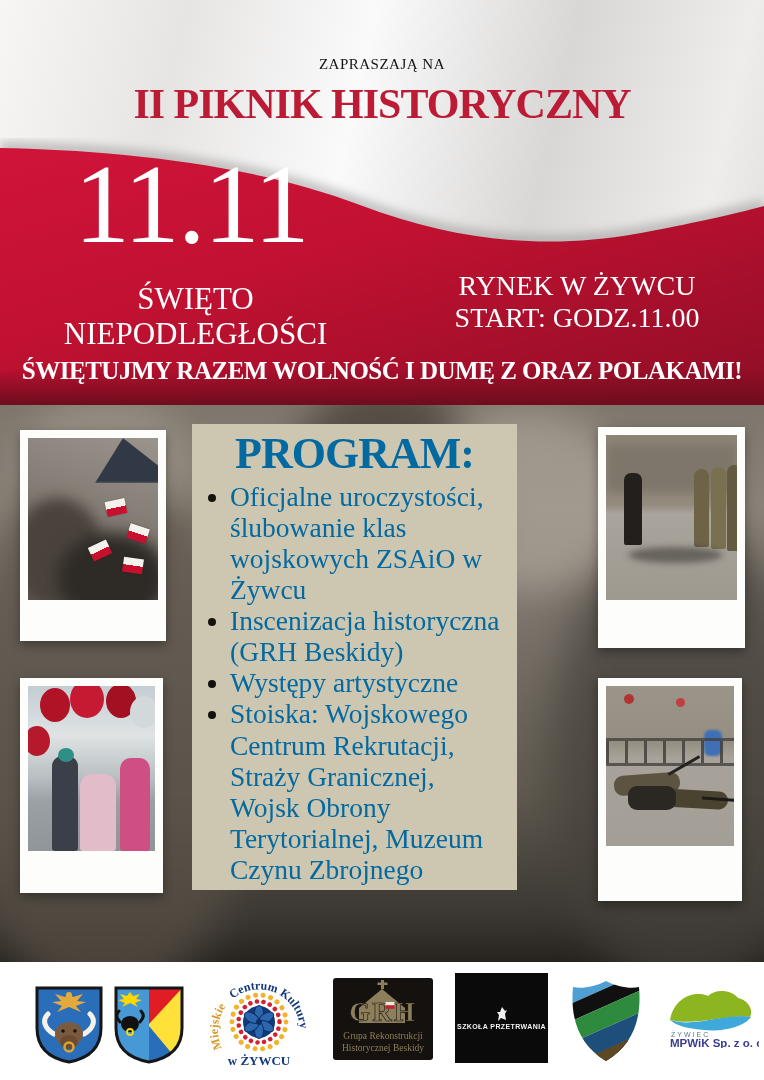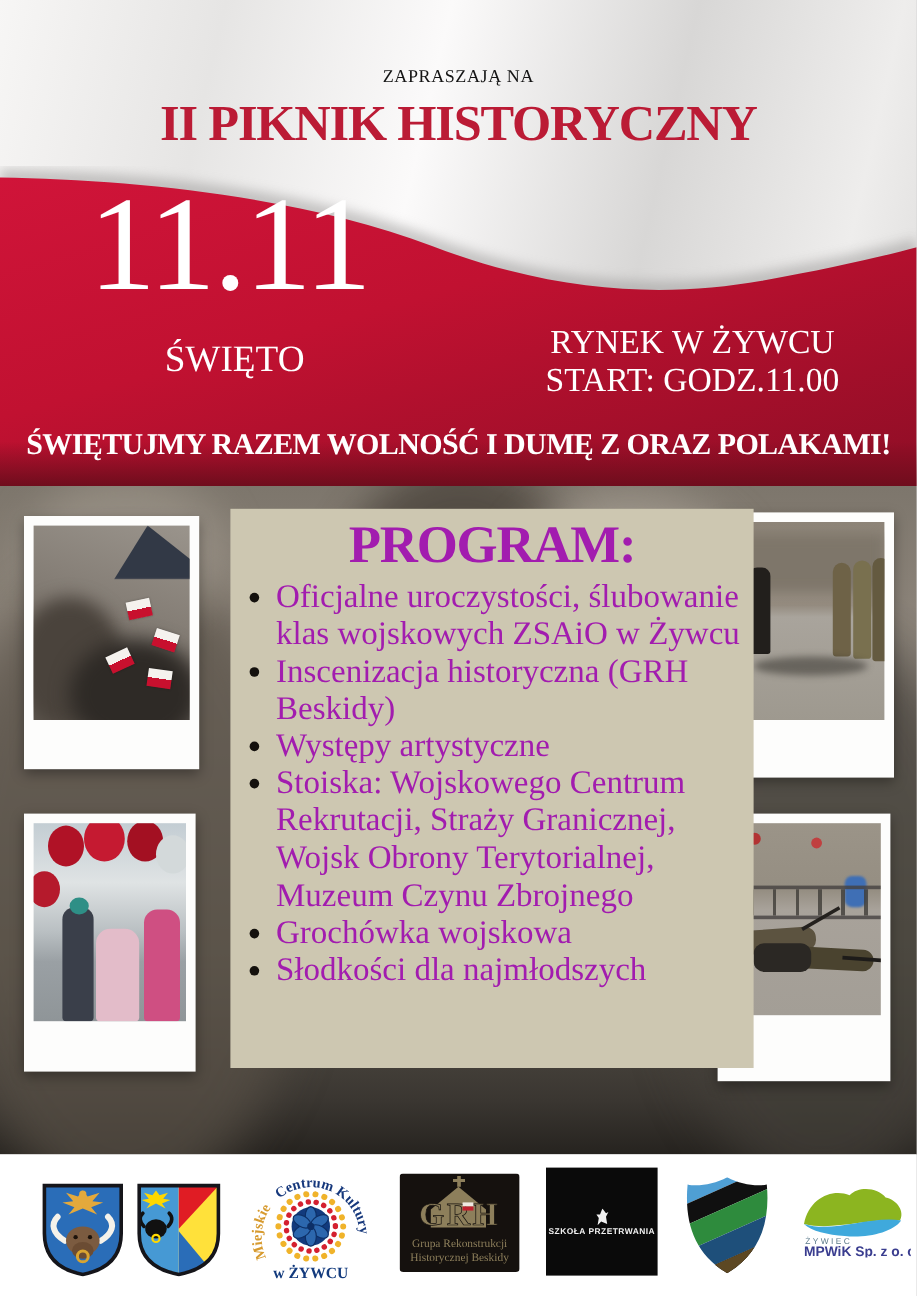--- a/index.html
+++ b/index.html
@@ -49,22 +49,22 @@
   .el{position:absolute;}
   .flag{width:20px;height:15px;background:linear-gradient(180deg,#f5f2ee 50%,#c8102e 50%);box-shadow:0 0 2px rgba(0,0,0,.3);}
   .balloon{border-radius:50%;}
   .figure{border-radius:8px 8px 3px 3px;}
   .prone{border-radius:9px;}
   .fence{left:0;top:52px;width:100%;height:22px;
     background:repeating-linear-gradient(90deg,#3f3c38 0 3px,rgba(63,60,56,0) 3px 19px);
     border-top:3px solid #454240;border-bottom:3px solid #454240;opacity:.8;}
   
   .program{
-    position:absolute;left:192px;top:19px;width:436px;height:466px;
-    background:#cdc7b1;color:#a21caf;overflow:hidden;
+    position:absolute;left:192px;top:19px;width:325px;height:466px;
+    background:#cdc7b1;color:#0369a1;overflow:hidden;
   }
   .program h2{margin:4px 0 2px 0;text-align:center;font-size:44px;letter-spacing:-1px;}
   .program ul{margin:0;padding:0 8px 0 38px;list-style:none;}
   .program li{position:relative;font-size:27.5px;line-height:1.13;}
   .program li::before{content:"";position:absolute;left:-22px;top:13px;width:8px;height:8px;border-radius:50%;background:#14110d;}
   
   .footer{position:absolute;left:0;top:962px;width:764px;height:118px;background:#ffffff;}
   .logo{position:absolute;}
   .lg-city{left:33px;top:22px;}
   .lg-county{left:112px;top:22px;}
@@ -99,20 +99,21 @@
       </defs>
       <path d="M0,148 C110,150 250,163 360,205 C465,245 555,248 635,234 C690,224 735,214 764,206" fill="none" stroke="#9b9a99" stroke-width="14" filter="url(#blr)" opacity="0.55"></path>
       <path d="M0,148 C110,150 250,163 360,205 C465,245 555,248 635,234 C690,224 735,214 764,206 L764,405 L0,405 Z" fill="url(#gRed)"></path>
       <rect x="0" y="368" width="764" height="37" fill="url(#gDark)"></rect>
     </svg>
     <div class="hdr-text invite">ZAPRASZAJĄ NA</div>
     <div class="hdr-text event-title">II PIKNIK HISTORYCZNY</div>
     <div class="date-big">11.11</div>
     <div class="holiday">
       <div>ŚWIĘTO</div>
+      <div>NIEPODLEGŁOŚCI</div>
     </div>
     <div class="venue-block">
       <div>RYNEK W ŻYWCU</div>
       <div>START: GODZ.11.00</div>
     </div>
     <div class="slogan">ŚWIĘTUJMY RAZEM WOLNOŚĆ I DUMĘ Z ORAZ POLAKAMI!</div>
   </section>
 
   <section class="photo-sec">
     <div class="blob b1"></div>

